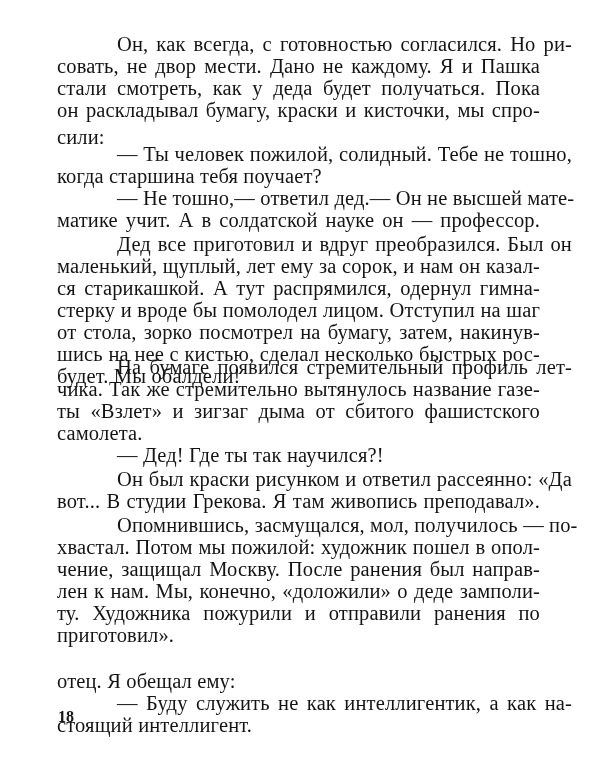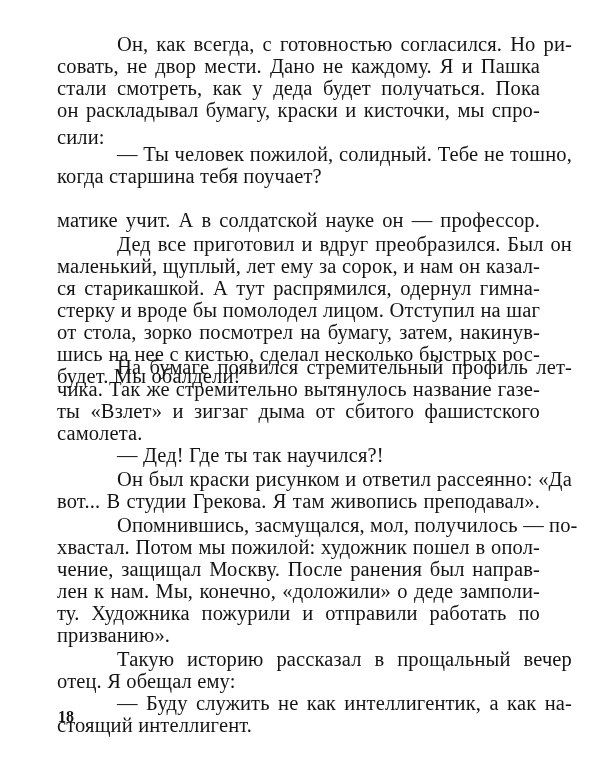--- a/index.html
+++ b/index.html
@@ -55,39 +55,39 @@
 <body>
 
 <div class="page">
   <div class="line indent" style="top:33px">Он, как всегда, с готовностью согласился. Но ри-</div>
   <div class="line" style="top:55px">совать, не двор мести. Дано не каждому. Я и Пашка</div>
   <div class="line" style="top:77px">стали смотреть, как у деда будет получаться. Пока</div>
   <div class="line" style="top:99px">он раскладывал бумагу, краски и кисточки, мы спро-</div>
   <div class="line last" style="top:126px">сили:</div>
   <div class="line indent" style="top:143px">— Ты человек пожилой, солидный. Тебе не тошно,</div>
   <div class="line last" style="top:165px">когда старшина тебя поучает?</div>
+  <div class="line indent" style="top:187px">— Не тошно,— ответил дед.— Он не высшей мате-</div>
   <div class="line" style="top:209px">матике учит. А в солдатской науке он — профессор.</div>
   <div class="line indent" style="top:233px">Дед все приготовил и вдруг преобразился. Был он</div>
   <div class="line" style="top:255px">маленький, щуплый, лет ему за сорок, и нам он казал-</div>
   <div class="line" style="top:277px">ся старикашкой. А тут распрямился, одернул гимна-</div>
   <div class="line" style="top:299px">стерку и вроде бы помолодел лицом. Отступил на шаг</div>
   <div class="line" style="top:321px">от стола, зорко посмотрел на бумагу, затем, накинув-</div>
   <div class="line" style="top:343px">шись на нее с кистью, сделал несколько быстрых рос-</div>
   <div class="line last" style="top:365px">будет. Мы обалдели!</div>
   <div class="line indent" style="top:356px">На бумаге появился стремительный профиль лет-</div>
   <div class="line" style="top:378px">чика. Так же стремительно вытянулось название газе-</div>
   <div class="line" style="top:400px">ты «Взлет» и зигзаг дыма от сбитого фашистского</div>
   <div class="line last" style="top:422px">самолета.</div>
   <div class="line indent last" style="top:444px">— Дед! Где ты так научился?!</div>
   <div class="line indent" style="top:468px">Он был краски рисунком и ответил рассеянно: «Да</div>
   <div class="line" style="top:490px">вот... В студии Грекова. Я там живопись преподавал».</div>
   <div class="line indent" style="top:514px">Опомнившись, засмущался, мол, получилось — по-</div>
   <div class="line" style="top:536px">хвастал. Потом мы пожилой: художник пошел в опол-</div>
   <div class="line" style="top:558px">чение, защищал Москву. После ранения был направ-</div>
   <div class="line" style="top:580px">лен к нам. Мы, конечно, «доложили» о деде замполи-</div>
-  <div class="line" style="top:602px">ту. Художника пожурили и отправили работать по</div>
-  <div class="line last" style="top:624px">призванию».</div>
-  <div class="line indent" style="top:648px">Такую историю рассказал в прощальный вечер</div>
+  <div class="line" style="top:602px">ту. Художника пожурили и отправили ранения по</div>
+  <div class="line last" style="top:624px">приготовил».</div>
   <div class="line last" style="top:670px">отец. Я обещал ему:</div>
   <div class="line indent" style="top:692px">— Буду служить не как интеллигентик, а как на-</div>
   <div class="line last" style="top:714px">стоящий интеллигент.</div>
   <div class="page-number">18</div>
 </div>
 
 </body></html>

